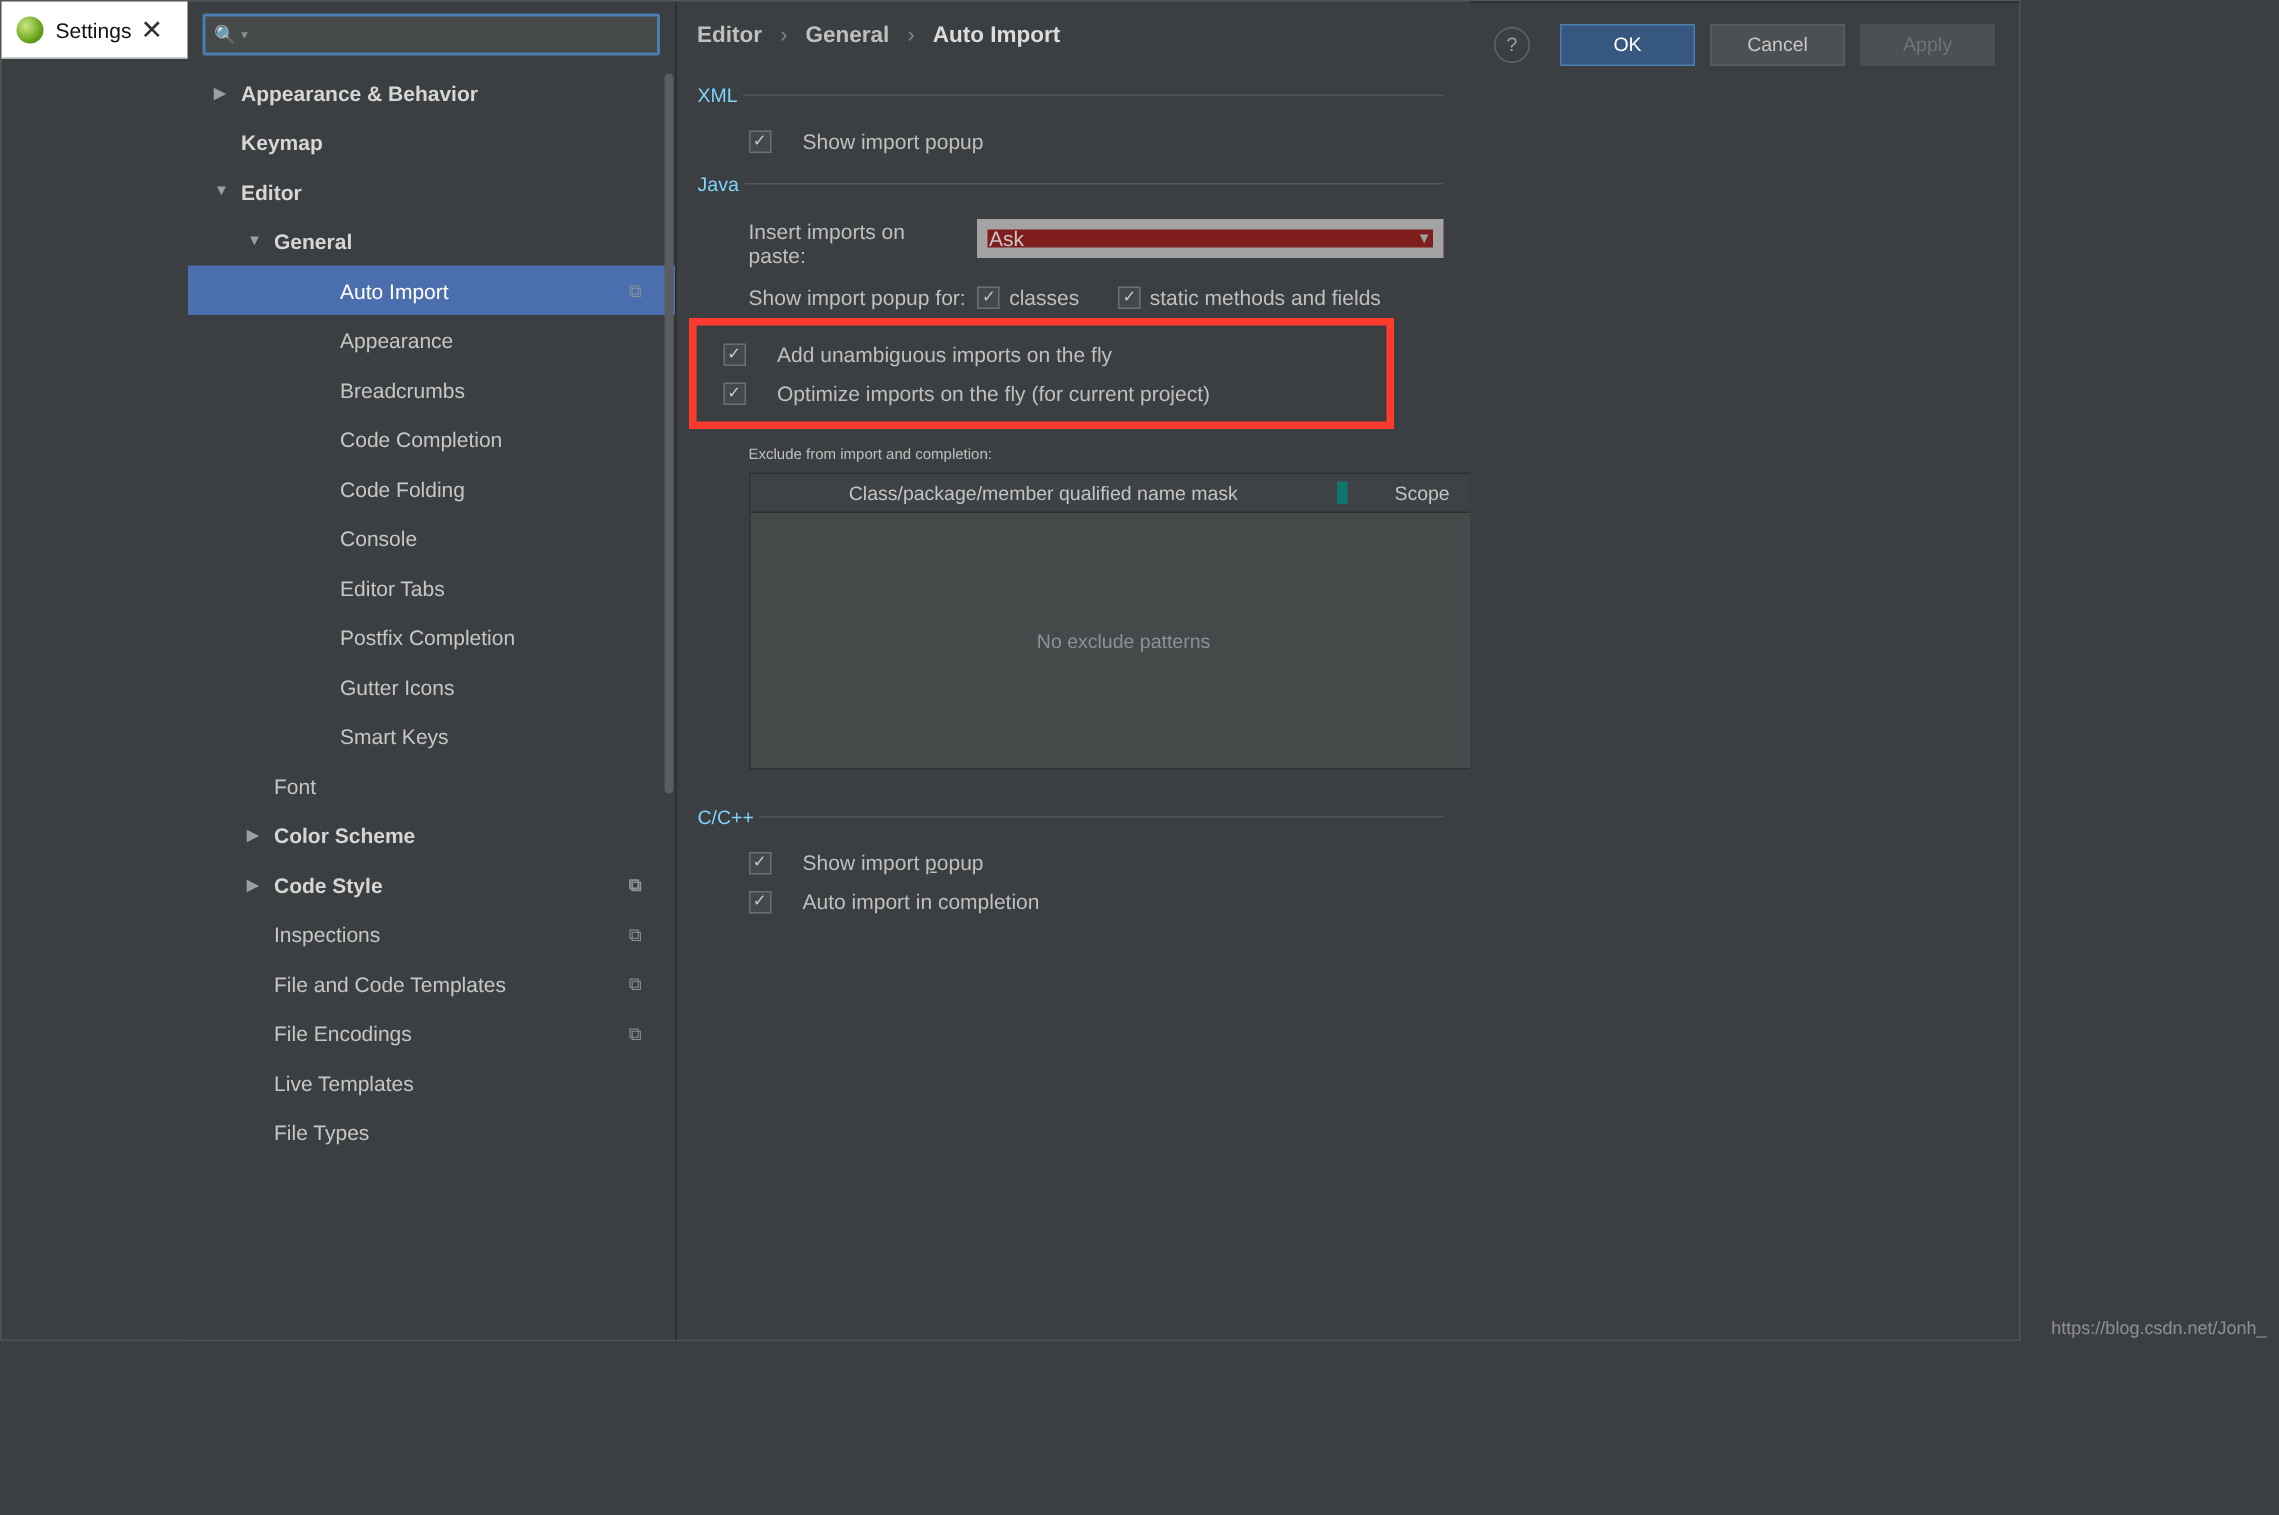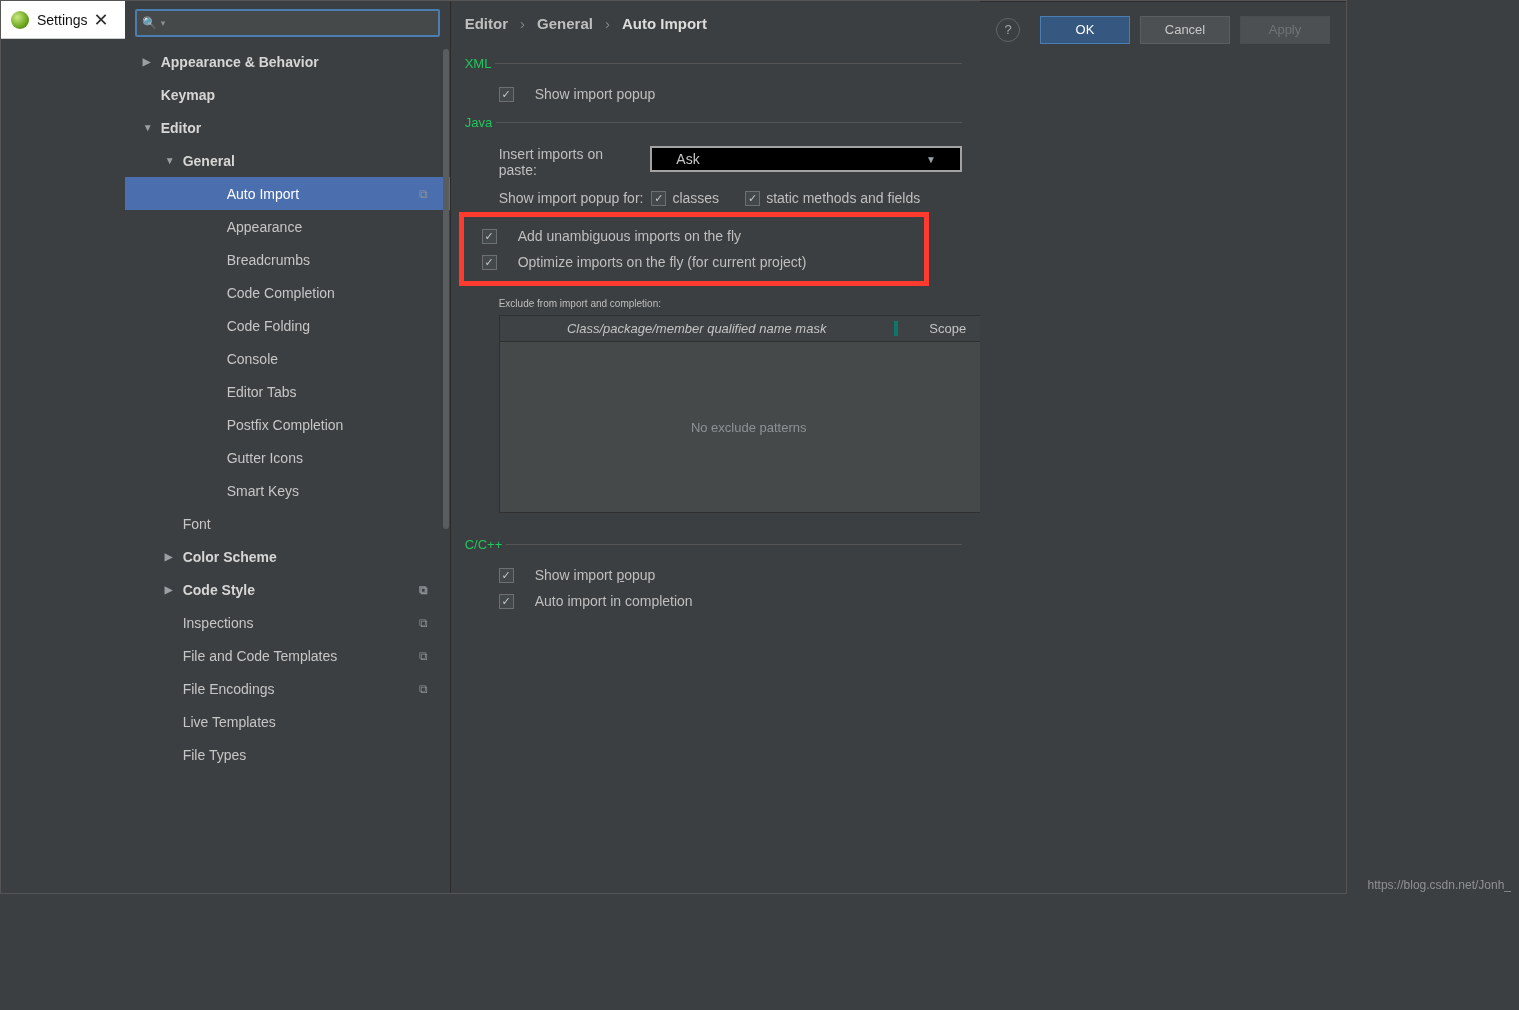--- a/index.html
+++ b/index.html
@@ -137,21 +137,21 @@
   flex: 1;
   padding: 4px 18px 10px 14px;
   overflow-y: auto;
   color: #bfbfbf;
 }
 .section-head {
   display: flex;
   align-items: center;
   margin: 8px 0 10px 0;
   gap: 4px;
-  color: #22c55e;
+  color: #7dd3fc;
 }
 .section-head .line {
   flex: 1; height: 1px; background: #555;
 }
 .opt-row {
   display: flex;
   align-items: center;
   gap: 21px;
   padding: 5px 0 5px 34px;
   font-size: 14px;
@@ -170,24 +170,24 @@
 .checkbox.checked::after { content: "✓"; }
 .label-pair {
   display: flex;
   align-items: flex-start;
   gap: 14px;
   padding: 6px 0 6px 34px;
   font-size: 14px;
 }
 .select {
   width: 328px; height: 26px;
-  background: #000000;
-  border: 2px solid #a3a3a3;
+  background: #7f1d1d;
+  border: 7px solid #a3a3a3;
   display: flex; align-items: center;
-  padding: 0 24px;
+  padding: 0 1px;
   color: #c8c8c8;
   justify-content: space-between;
 }
 .select .chev-down { color: #9aa0a4; font-size: 10px; }
 .inline-checks {
   display: flex;
   align-items: center;
   gap: 8px;
   padding: 6px 0 6px 34px;
   font-size: 14px;
@@ -213,21 +213,21 @@
   background: #45494a;
 }
 .ex-header {
   display: flex;
   background: #3e4244;
   border-bottom: 1px solid #2f2f2f;
   height: 26px;
   align-items: center;
   color: #c4c4c4;
 }
-.ex-header .col1 { flex: 1; text-align: center; border-right: 4px solid #0f766e; font-style: italic; }
+.ex-header .col1 { flex: 1; text-align: center; border-right: 7px solid #0f766e; }
 .ex-header .col2 { width: 100px; text-align: center; }
 .ex-body {
   height: 170px;
   display: flex;
   align-items: center;
   justify-content: center;
   color: #8d9296;
 }
 .ex-buttons {
   width: 30px;

